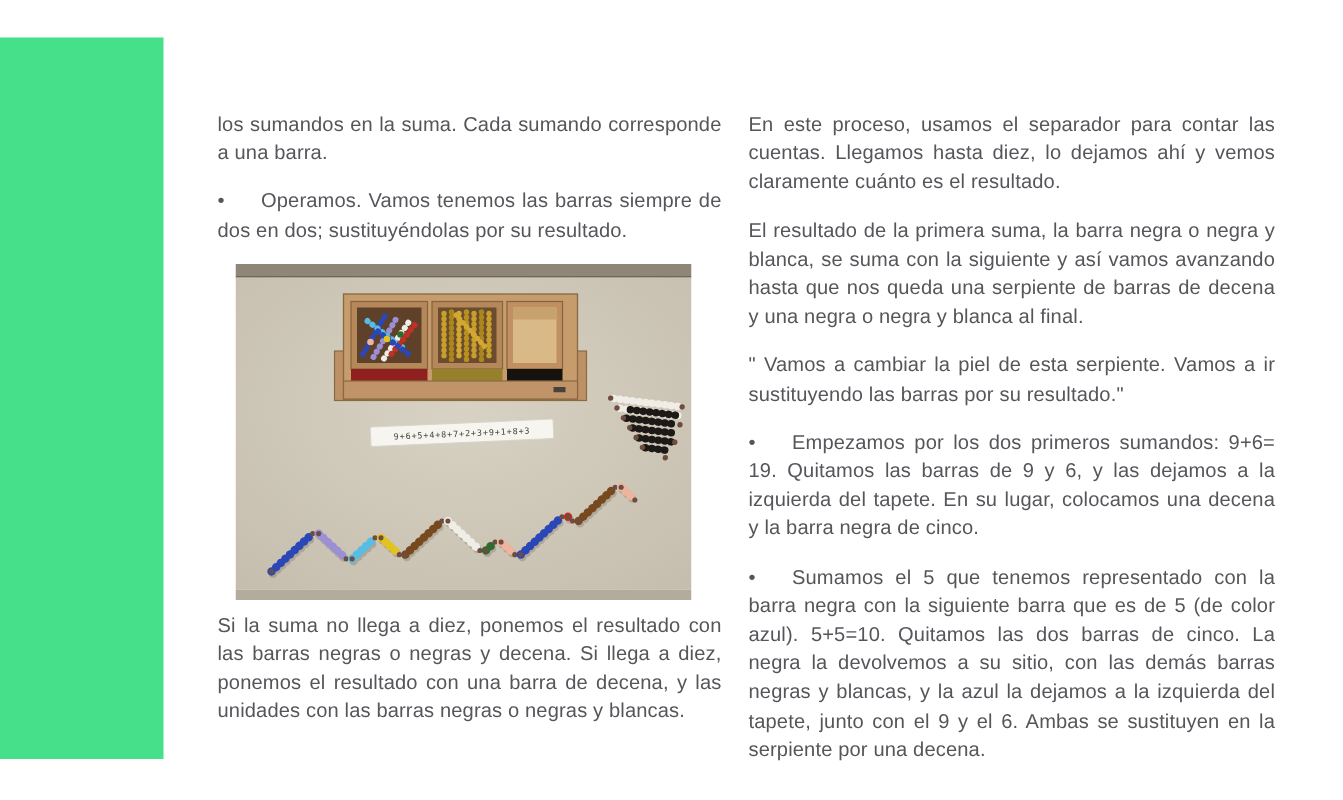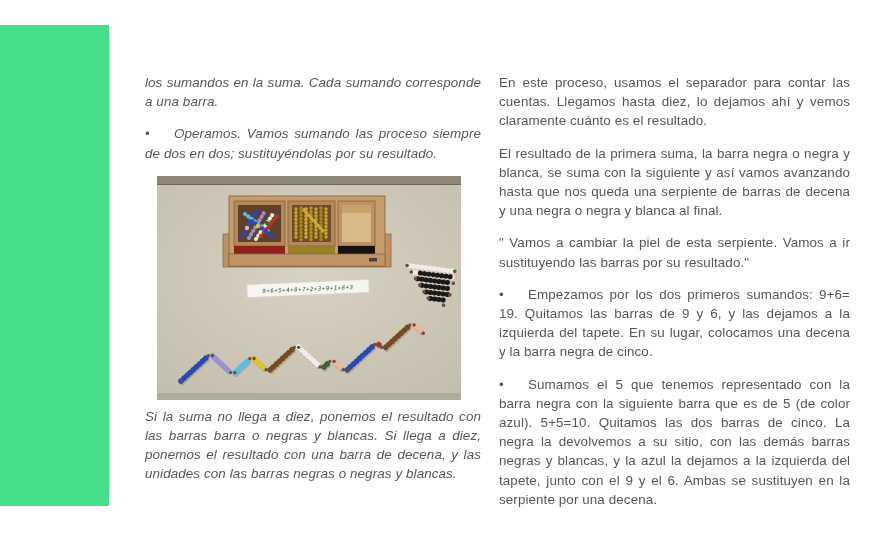--- a/index.html
+++ b/index.html
@@ -7,38 +7,38 @@
     position:relative;width:895px;height:533px;background:#ffffff;overflow:hidden;
     font-family:"Liberation Sans","DejaVu Sans",sans-serif;
   }
   .green-block{
     position:absolute;left:0;top:25px;width:109px;height:481px;background:#46e08a;
   }
   .col{
     position:absolute;top:73px;font-size:13.4px;line-height:19.2px;color:#55565a;
     text-align:justify;letter-spacing:0.1px;
   }
-  .col-left{left:145px;width:336px;font-style:italic;}
+  .col-left{left:145px;width:336px;}
   .col-right{left:499px;width:351px;}
   .col p{margin:0 0 13px 0;}
   .col p.last{margin-bottom:16px;}
   .bullet-para .bullet{display:inline-block;width:29px;}
   figure.photo{margin:0 0 7px 12px;padding:0;width:304px;height:224px;}
   figure.photo svg{display:block;}
 </style>
 </head>
 <body>
 
 <div class="page">
 
   <div class="green-block"></div>
 
   <div class="col col-left">
     <p>los sumandos en la suma. Cada sumando corresponde a una barra.</p>
-    <p class="bullet-para"><span class="bullet">•</span><span>Operamos. Vamos sumando las proceso siempre de dos en dos; sustituyéndolas por su resultado.</span></p>
+    <p class="bullet-para"><span class="bullet">•</span><span>Operamos. Vamos tenemos las barras siempre de dos en dos; sustituyéndolas por su resultado.</span></p>
 
     <figure class="photo">
       <svg width="304" height="224" viewBox="0 0 304 224" xmlns="http://www.w3.org/2000/svg">
         <defs>
           <radialGradient id="matgrad" cx="0.5" cy="0.42" r="0.75">
             <stop offset="0" stop-color="#d8d2c4"></stop>
             <stop offset="1" stop-color="#c5beae"></stop>
           </radialGradient>
         </defs>
 
@@ -172,21 +172,21 @@
             <line x1="228.7" y1="171.328" x2="253.1" y2="148.88" stroke="#77491f" stroke-width="5.6" stroke-linecap="round" stroke-dasharray="0.1 4.1"></line>
             <circle cx="228.7" cy="171.328" r="1.7" fill="#6d4c41"></circle>
             <circle cx="253.1" cy="148.88" r="1.7" fill="#6d4c41"></circle>
             <line x1="257.1" y1="148.88" x2="266.25" y2="157.298" stroke="#eeb49c" stroke-width="5.6" stroke-linecap="round" stroke-dasharray="0.1 4.1"></line>
             <circle cx="257.1" cy="148.88" r="1.7" fill="#6d4c41"></circle>
             <circle cx="266.25" cy="157.298" r="1.7" fill="#6d4c41"></circle>
           </g>
       </svg>
     </figure>
 
-    <p class="last">Si la suma no llega a diez, ponemos el resultado con las barras barra o negras y blancas. Si llega a diez, ponemos el resultado con una barra de decena, y las unidades con las barras negras o negras y blancas.</p>
+    <p class="last">Si la suma no llega a diez, ponemos el resultado con las barras negras o negras y decena. Si llega a diez, ponemos el resultado con una barra de decena, y las unidades con las barras negras o negras y blancas.</p>
   </div>
 
   <div class="col col-right">
     <p>En este proceso, usamos el separador para contar las cuentas. Llegamos hasta diez, lo dejamos ahí y vemos claramente cuánto es el resultado.</p>
     <p>El resultado de la primera suma, la barra negra o negra y blanca, se suma con la siguiente y así vamos avanzando hasta que nos queda una serpiente de barras de decena y una negra o negra y blanca al final.</p>
     <p>" Vamos a cambiar la piel de esta serpiente. Vamos a ir sustituyendo las barras por su resultado."</p>
     <p class="bullet-para"><span class="bullet">•</span><span>Empezamos por los dos primeros sumandos: 9+6= 19. Quitamos las barras de 9 y 6, y las dejamos a la izquierda del tapete. En su lugar, colocamos una decena y la barra negra de cinco.</span></p>
     <p class="bullet-para last"><span class="bullet">•</span><span>Sumamos el 5 que tenemos representado con la barra negra con la siguiente barra que es de 5 (de color azul). 5+5=10. Quitamos las dos barras de cinco. La negra la devolvemos a su sitio, con las demás barras negras y blancas, y la azul la dejamos a la izquierda del tapete, junto con el 9 y el 6. Ambas se sustituyen en la serpiente por una decena.</span></p>
   </div>
 

